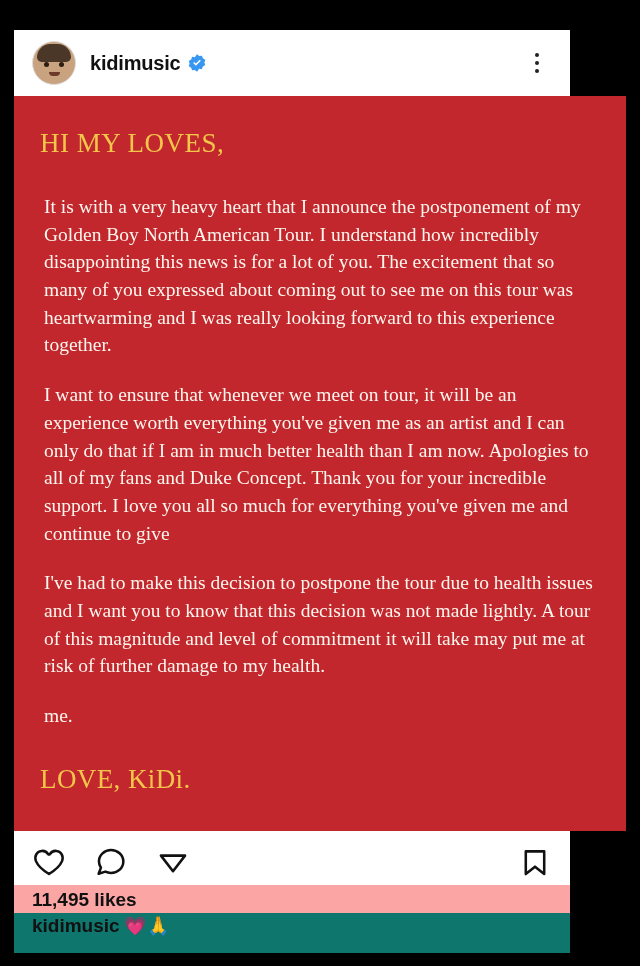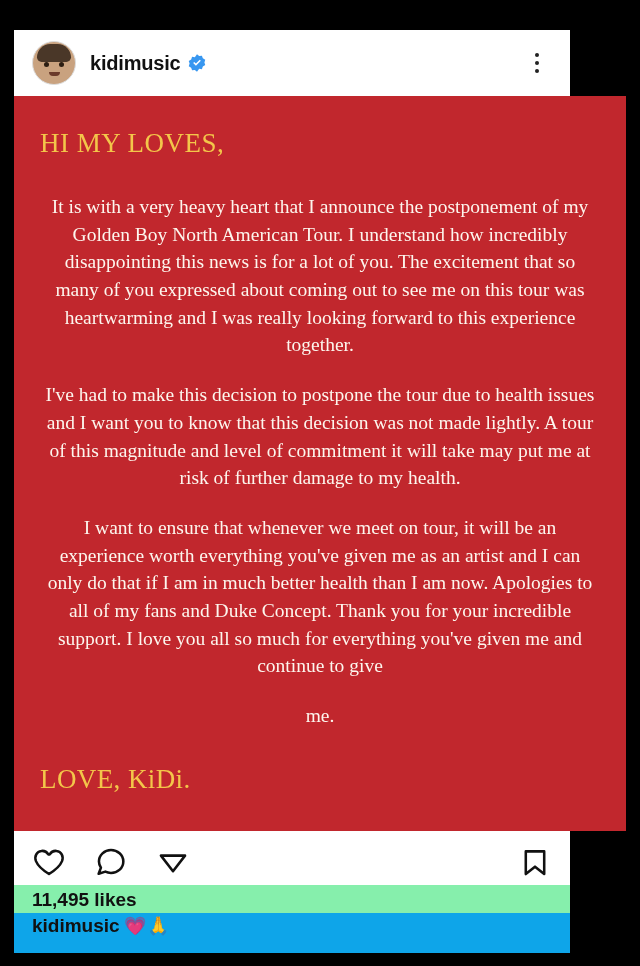--- a/index.html
+++ b/index.html
@@ -118,21 +118,21 @@
     font-family: "Liberation Serif", serif;
     font-size: 27px;
     letter-spacing: 0.5px;
     margin: 8px 0 34px 0;
   }
   .card-p {
     color: #fdf6ee;
     font-family: "Liberation Serif", serif;
     font-size: 19.5px;
     line-height: 1.42;
-    text-align: center;
+    text-align: left;
     margin: 0 0 22px 0;
     padding: 0 4px;
   }
   .card-p.last { margin-bottom: 30px; }
   .card-sign {
     text-align: left;
     color: #f3c64a;
     font-family: "Liberation Serif", serif;
     font-size: 27px;
     letter-spacing: 0.4px;
@@ -152,27 +152,27 @@
   }
   .act.save {
     margin-right: 0;
     margin-left: auto;
   }
   .likes {
     padding: 4px 18px 2px 18px;
     font-size: 19px;
     font-weight: 700;
     color: #111;
-    background: #86efac;
+    background: #fca5a5;
   }
   .caption {
     padding: 2px 3px 16px 18px;
     font-size: 19px;
     color: #111;
-    background: #0ea5e9;
+    background: #0f766e;
   }
   .caption .cap-user { font-weight: 700; }
   .caption .cap-emoji { font-size: 18px; }
 </style>
 </head>
 <body>
 
 <div class="screen">
 
   <div class="post">
@@ -197,22 +197,22 @@
           <i></i>
           <i></i>
       </div>
     </div>
 
     <div class="card">
       <div class="card-title">
         <span>HI MY LOVES,</span>
       </div>
       <p class="card-p">It is with a very heavy heart that I announce the postponement of my Golden Boy North American Tour. I understand how incredibly disappointing this news is for a lot of you. The excitement that so many of you expressed about coming out to see me on this tour was heartwarming and I was really looking forward to this experience together.</p>
+      <p class="card-p">I want to ensure that whenever we meet on tour, it will be an experience worth everything you've given me as an artist and I can only do that if I am in much better health than I am now. Apologies to all of my fans and  Duke Concept. Thank you for your incredible support. I love you all so much for everything you've given me and continue to give</p>
       <p class="card-p">I've had to make this decision to postpone the tour due to health issues and I want you to know that this decision was not made lightly. A tour of this magnitude and level of commitment it will take may put me at risk of further damage to my health.</p>
-      <p class="card-p">I want to ensure that whenever we meet on tour, it will be an experience worth everything you've given me as an artist and I can only do that if I am in much better health than I am now. Apologies to all of my fans and  Duke Concept. Thank you for your incredible support. I love you all so much for everything you've given me and continue to give</p>
       <p class="card-p last">me.</p>
       <div class="card-sign">LOVE, KiDi.</div>
     </div>
 
     <div class="actions">
       <span class="act">
         <svg viewBox="0 0 24 24" width="34" height="34" fill="none" stroke="#111" stroke-width="1.8" stroke-linecap="round" stroke-linejoin="round">
           <path d="M12 20.5s-7.4-4.6-9.2-9.1C1.5 7.9 3.4 4.6 6.6 4.2c2-.3 3.9.8 4.9 2.4h1c1-1.6 2.9-2.7 4.9-2.4 3.2.4 5.1 3.7 3.8 7.2-1.8 4.5-9.2 9.1-9.2 9.1z"></path>
         </svg>
       </span>

